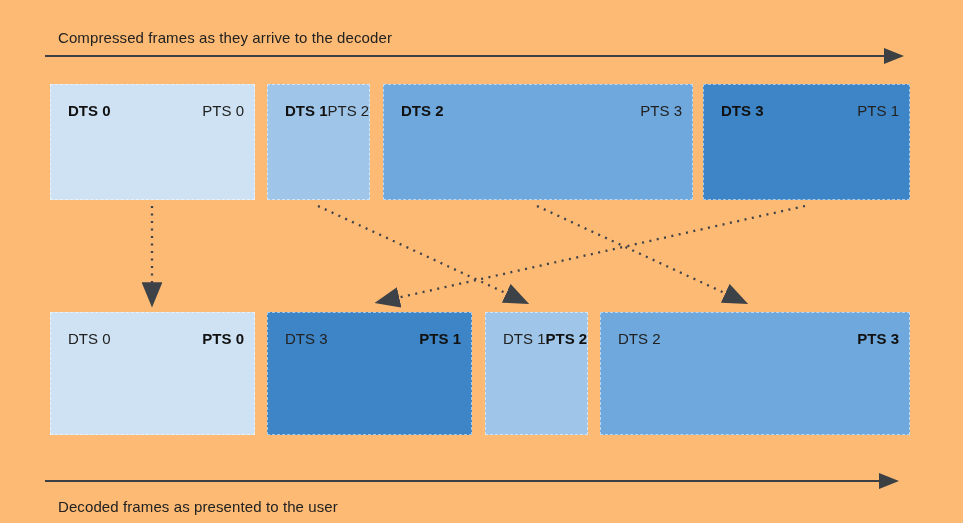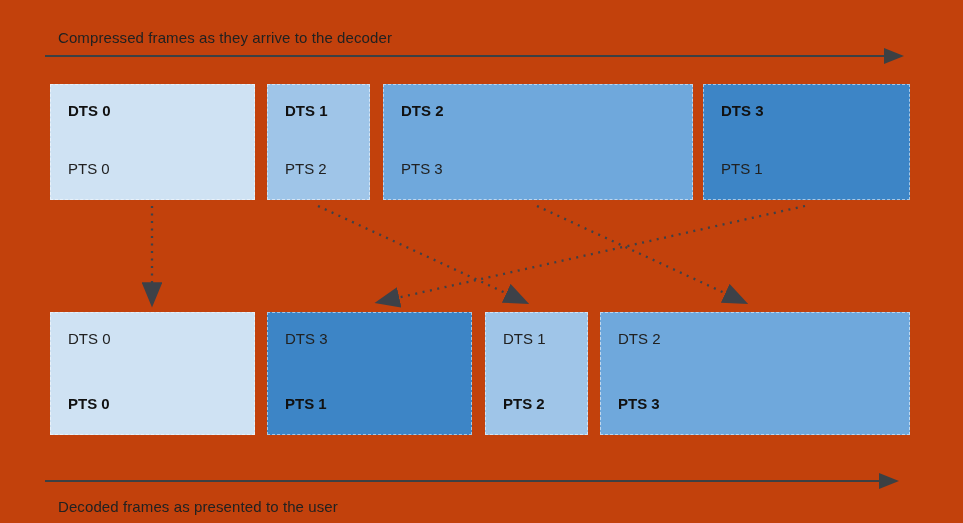--- a/index.html
+++ b/index.html
@@ -5,21 +5,21 @@
   html, body {
     margin: 0;
     padding: 0;
     background: #ffffff;
     font-family: "Liberation Sans", "DejaVu Sans", sans-serif;
   }
   .diagram {
     position: relative;
     width: 963px;
     height: 523px;
-    background: #c2410c;
+    background: #fdba74;
     overflow: hidden;
   }
   .axis-label {
     position: absolute;
     left: 58px;
     font-size: 15px;
     line-height: 20px;
     color: #212121;
     letter-spacing: 0.1px;
   }
@@ -32,23 +32,23 @@
     width: 963px;
     height: 523px;
     pointer-events: none;
   }
 
   .frame {
     position: absolute;
     box-sizing: border-box;
     border: 1px dashed rgba(255,255,255,0.55);
     display: flex;
-    flex-direction: column;
+    flex-direction: row;
     justify-content: space-between;
-    padding: 17px 0 22px 17px;
+    padding: 17px 10px 22px 17px;
     font-size: 15px;
     color: #212121;
   }
   .frame .ts-label { white-space: nowrap; }
   .top-row    .dts { font-weight: 700; color: #111111; }
   .top-row    .pts { font-weight: 400; }
   .bottom-row .dts { font-weight: 400; }
   .bottom-row .pts { font-weight: 700; color: #111111; }
 
   

